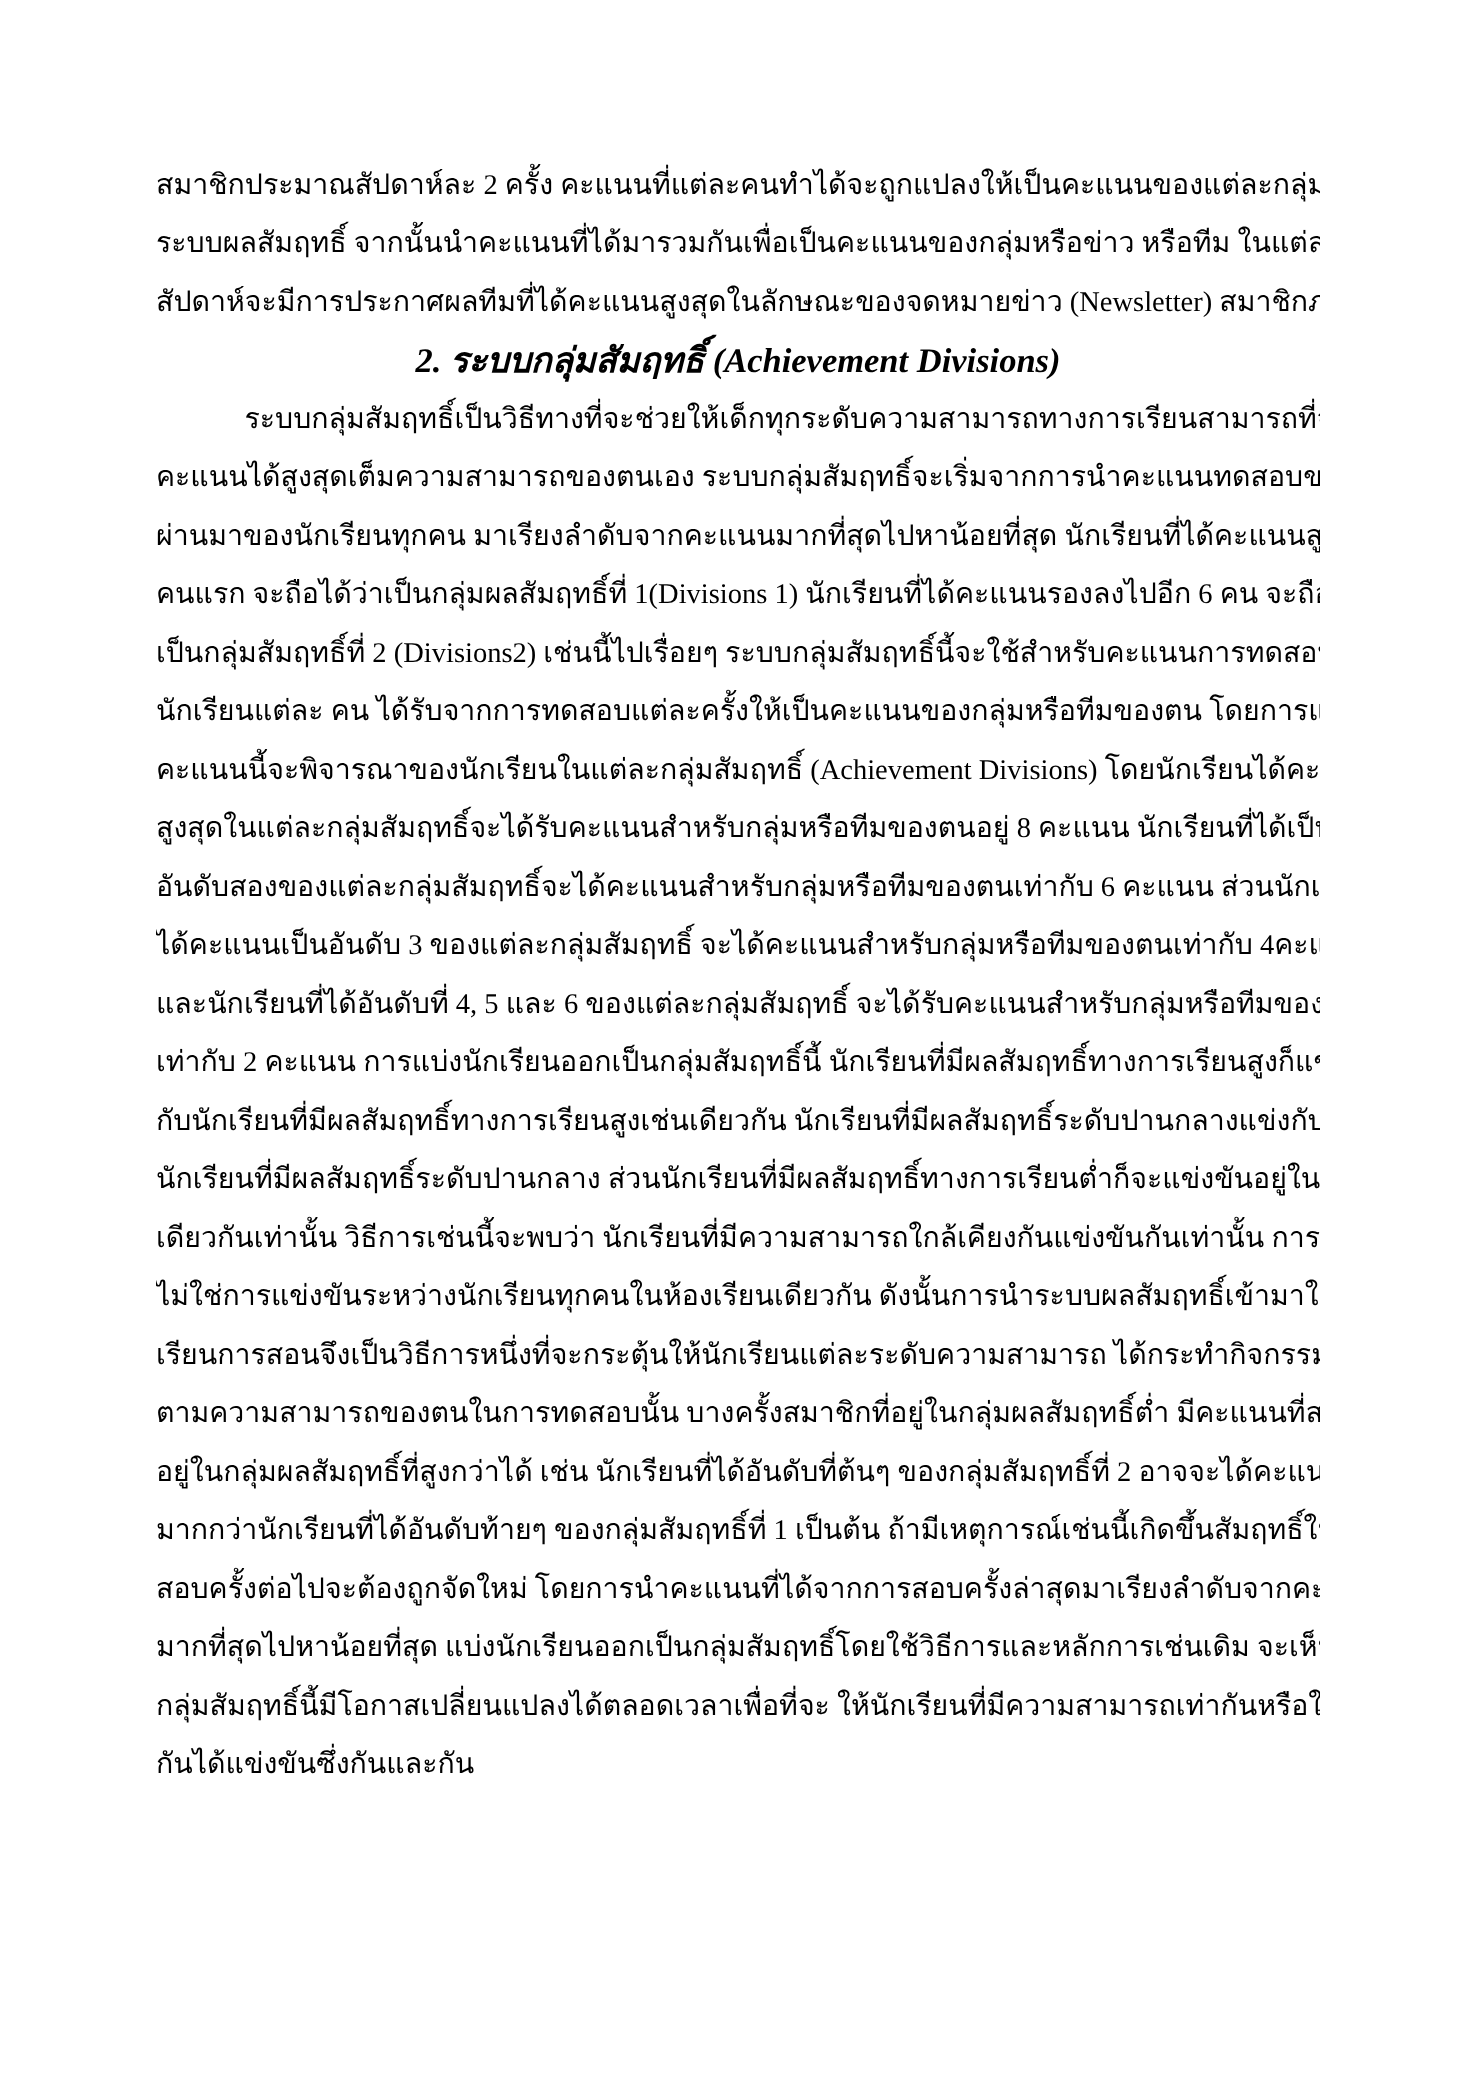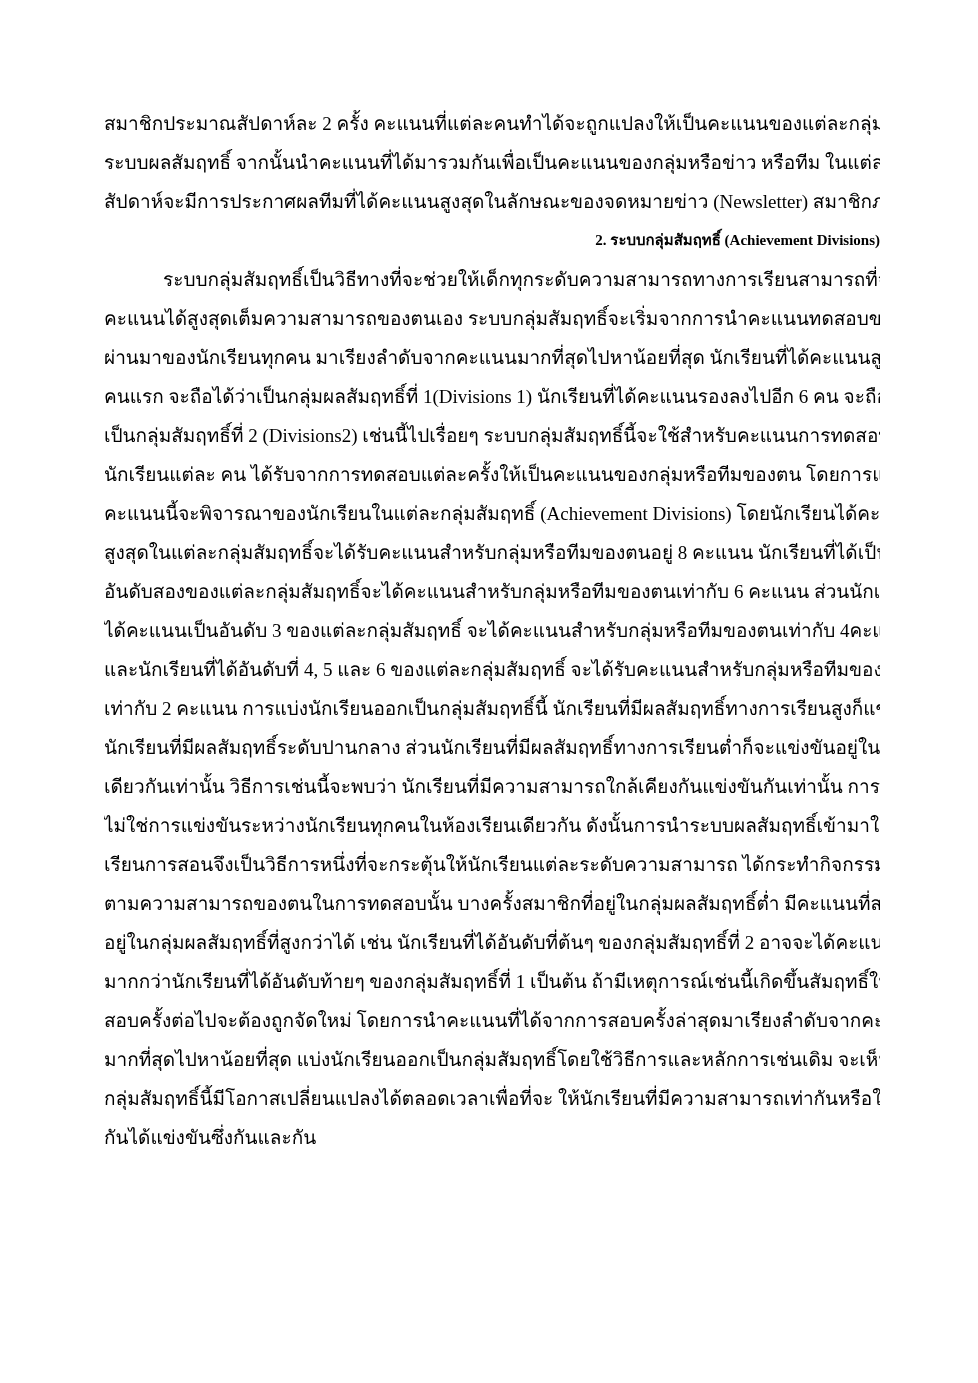--- a/index.html
+++ b/index.html
@@ -29,27 +29,28 @@
     overflow: hidden;
     text-align: justify;
     text-align-last: justify;
     text-justify: inter-word;
   }
   .para .line:last-child {
     text-align-last: left;
   }
   .section-heading {
     margin: 0;
-    font-size: 15px;
+    font-size: 23px;
     font-weight: 700;
     line-height: 39px;
     height: 39px;
     white-space: nowrap;
     overflow: hidden;
-    text-align: right;
+    text-align: center;
+    font-style: italic;
   }
   .para.indent-first .line:first-child {
     padding-left: 59px;
   }
 </style>
 </head>
 <body>
 
 <div class="page">
   <div class="content">
@@ -68,20 +69,21 @@
         <div class="line">ผ่านมาของนักเรียนทุกคน มาเรียงลำดับจากคะแนนมากที่สุดไปหาน้อยที่สุด นักเรียนที่ได้คะแนนสูงสุด 6</div>
         <div class="line">คนแรก จะถือได้ว่าเป็นกลุ่มผลสัมฤทธิ์ที่ 1(Divisions 1) นักเรียนที่ได้คะแนนรองลงไปอีก 6 คน จะถือว่า</div>
         <div class="line">เป็นกลุ่มสัมฤทธิ์ที่ 2 (Divisions2) เช่นนี้ไปเรื่อยๆ ระบบกลุ่มสัมฤทธิ์นี้จะใช้สำหรับคะแนนการทดสอบที่</div>
         <div class="line">นักเรียนแต่ละ คน ได้รับจากการทดสอบแต่ละครั้งให้เป็นคะแนนของกลุ่มหรือทีมของตน โดยการแปลง</div>
         <div class="line">คะแนนนี้จะพิจารณาของนักเรียนในแต่ละกลุ่มสัมฤทธิ์ (Achievement Divisions) โดยนักเรียนได้คะแนน</div>
         <div class="line">สูงสุดในแต่ละกลุ่มสัมฤทธิ์จะได้รับคะแนนสำหรับกลุ่มหรือทีมของตนอยู่ 8 คะแนน นักเรียนที่ได้เป็น</div>
         <div class="line">อันดับสองของแต่ละกลุ่มสัมฤทธิ์จะได้คะแนนสำหรับกลุ่มหรือทีมของตนเท่ากับ 6 คะแนน ส่วนนักเรียนที่</div>
         <div class="line">ได้คะแนนเป็นอันดับ 3 ของแต่ละกลุ่มสัมฤทธิ์ จะได้คะแนนสำหรับกลุ่มหรือทีมของตนเท่ากับ 4คะแนน</div>
         <div class="line">และนักเรียนที่ได้อันดับที่ 4, 5 และ 6 ของแต่ละกลุ่มสัมฤทธิ์ จะได้รับคะแนนสำหรับกลุ่มหรือทีมของตน</div>
         <div class="line">เท่ากับ 2 คะแนน การแบ่งนักเรียนออกเป็นกลุ่มสัมฤทธิ์นี้ นักเรียนที่มีผลสัมฤทธิ์ทางการเรียนสูงก็แข่งขัน</div>
+        <div class="line">กับนักเรียนที่มีผลสัมฤทธิ์ทางการเรียนสูงเช่นเดียวกัน นักเรียนที่มีผลสัมฤทธิ์ระดับปานกลางแข่งกับ</div>
         <div class="line">นักเรียนที่มีผลสัมฤทธิ์ระดับปานกลาง ส่วนนักเรียนที่มีผลสัมฤทธิ์ทางการเรียนต่ำก็จะแข่งขันอยู่ในระดับ</div>
         <div class="line">เดียวกันเท่านั้น วิธีการเช่นนี้จะพบว่า นักเรียนที่มีความสามารถใกล้เคียงกันแข่งขันกันเท่านั้น การแข่งขันจะ</div>
         <div class="line">ไม่ใช่การแข่งขันระหว่างนักเรียนทุกคนในห้องเรียนเดียวกัน ดังนั้นการนำระบบผลสัมฤทธิ์เข้ามาใช้ในการ</div>
         <div class="line">เรียนการสอนจึงเป็นวิธีการหนึ่งที่จะกระตุ้นให้นักเรียนแต่ละระดับความสามารถ ได้กระทำกิจกรรมเต็มที่</div>
         <div class="line">ตามความสามารถของตนในการทดสอบนั้น บางครั้งสมาชิกที่อยู่ในกลุ่มผลสัมฤทธิ์ต่ำ มีคะแนนที่สามารถ</div>
         <div class="line">อยู่ในกลุ่มผลสัมฤทธิ์ที่สูงกว่าได้ เช่น นักเรียนที่ได้อันดับที่ต้นๆ ของกลุ่มสัมฤทธิ์ที่ 2 อาจจะได้คะแนน</div>
         <div class="line">มากกว่านักเรียนที่ได้อันดับท้ายๆ ของกลุ่มสัมฤทธิ์ที่ 1 เป็นต้น ถ้ามีเหตุการณ์เช่นนี้เกิดขึ้นสัมฤทธิ์ในการ</div>
         <div class="line">สอบครั้งต่อไปจะต้องถูกจัดใหม่ โดยการนำคะแนนที่ได้จากการสอบครั้งล่าสุดมาเรียงลำดับจากคะแนน</div>
         <div class="line">มากที่สุดไปหาน้อยที่สุด แบ่งนักเรียนออกเป็นกลุ่มสัมฤทธิ์โดยใช้วิธีการและหลักการเช่นเดิม จะเห็นได้ว่า</div>
         <div class="line">กลุ่มสัมฤทธิ์นี้มีโอกาสเปลี่ยนแปลงได้ตลอดเวลาเพื่อที่จะ ให้นักเรียนที่มีความสามารถเท่ากันหรือใกล้เคียง</div>

